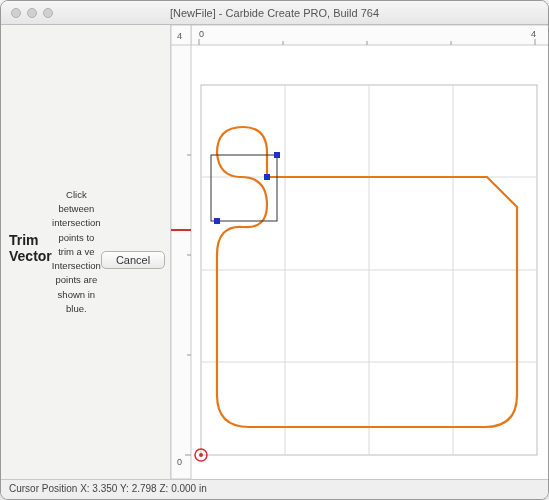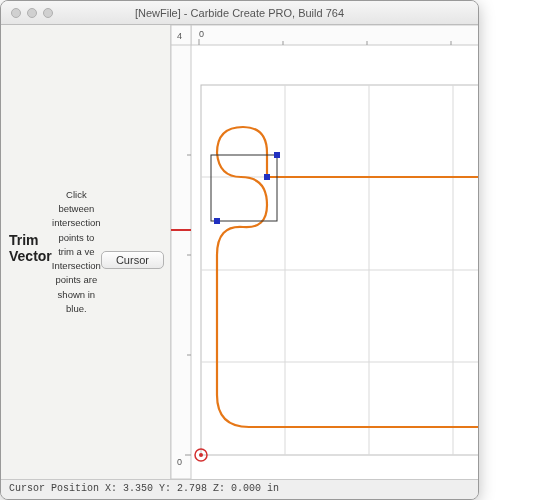--- a/index.html
+++ b/index.html
@@ -1,18 +1,18 @@
 <!DOCTYPE html>
 <html><head>
 <meta charset="utf-8">
 <style>
   * { box-sizing: border-box; margin: 0; padding: 0; }
   html, body { width: 549px; height: 500px; font-family: -apple-system, "Helvetica Neue", Arial, sans-serif; }
   .window {
-    width: 479px; height: 500px;
+    width: 549px; height: 500px;
     background: #efefef;
     border: 1px solid #999;
     border-radius: 8px;
     box-shadow: 0 4px 16px rgba(0,0,0,0.25);
     display: flex; flex-direction: column;
     overflow: hidden;
     position: relative;
   }
   .titlebar {
     height: 24px;
@@ -73,21 +73,21 @@
     background: #fff;
     overflow: hidden;
   }
   .canvaswrap svg { display:block; }
   
   .statusbar {
     height: 20px;
     flex: 0 0 20px;
     background: #efefef;
     border-top: 1px solid #c9c9c9;
-    font-family: Liberation Mono, monospace;
+    font-family: Liberation Sans, sans-serif;
     font-size: 10px;
     color: #444;
     padding: 3px 8px;
   }
 </style>
 </head>
 <body>
 
 <div class="window">
 
@@ -102,21 +102,21 @@
 
   <div class="body">
 
     <div class="panel">
       <h2>Trim Vector</h2>
       <div class="instr">
         <div>Click between intersection points to trim a ve</div>
         <div>Intersection points are shown in blue.</div>
       </div>
       <div class="btnrow">
-        <button class="btn">Cursor</button>
+        <button class="btn">Cancel</button>
         <button class="btn primary">OK</button>
       </div>
     </div>
 
     <div class="canvaswrap">
       <svg width="378" height="454">
 
         <rect x="0" y="0" width="378" height="20" fill="#fbfbfb" stroke="#c9c9c9"></rect>
         <rect x="0" y="0" width="20" height="454" fill="#fbfbfb" stroke="#c9c9c9"></rect>
         <rect x="0" y="0" width="20" height="20" fill="#fbfbfb" stroke="#c9c9c9"></rect>

